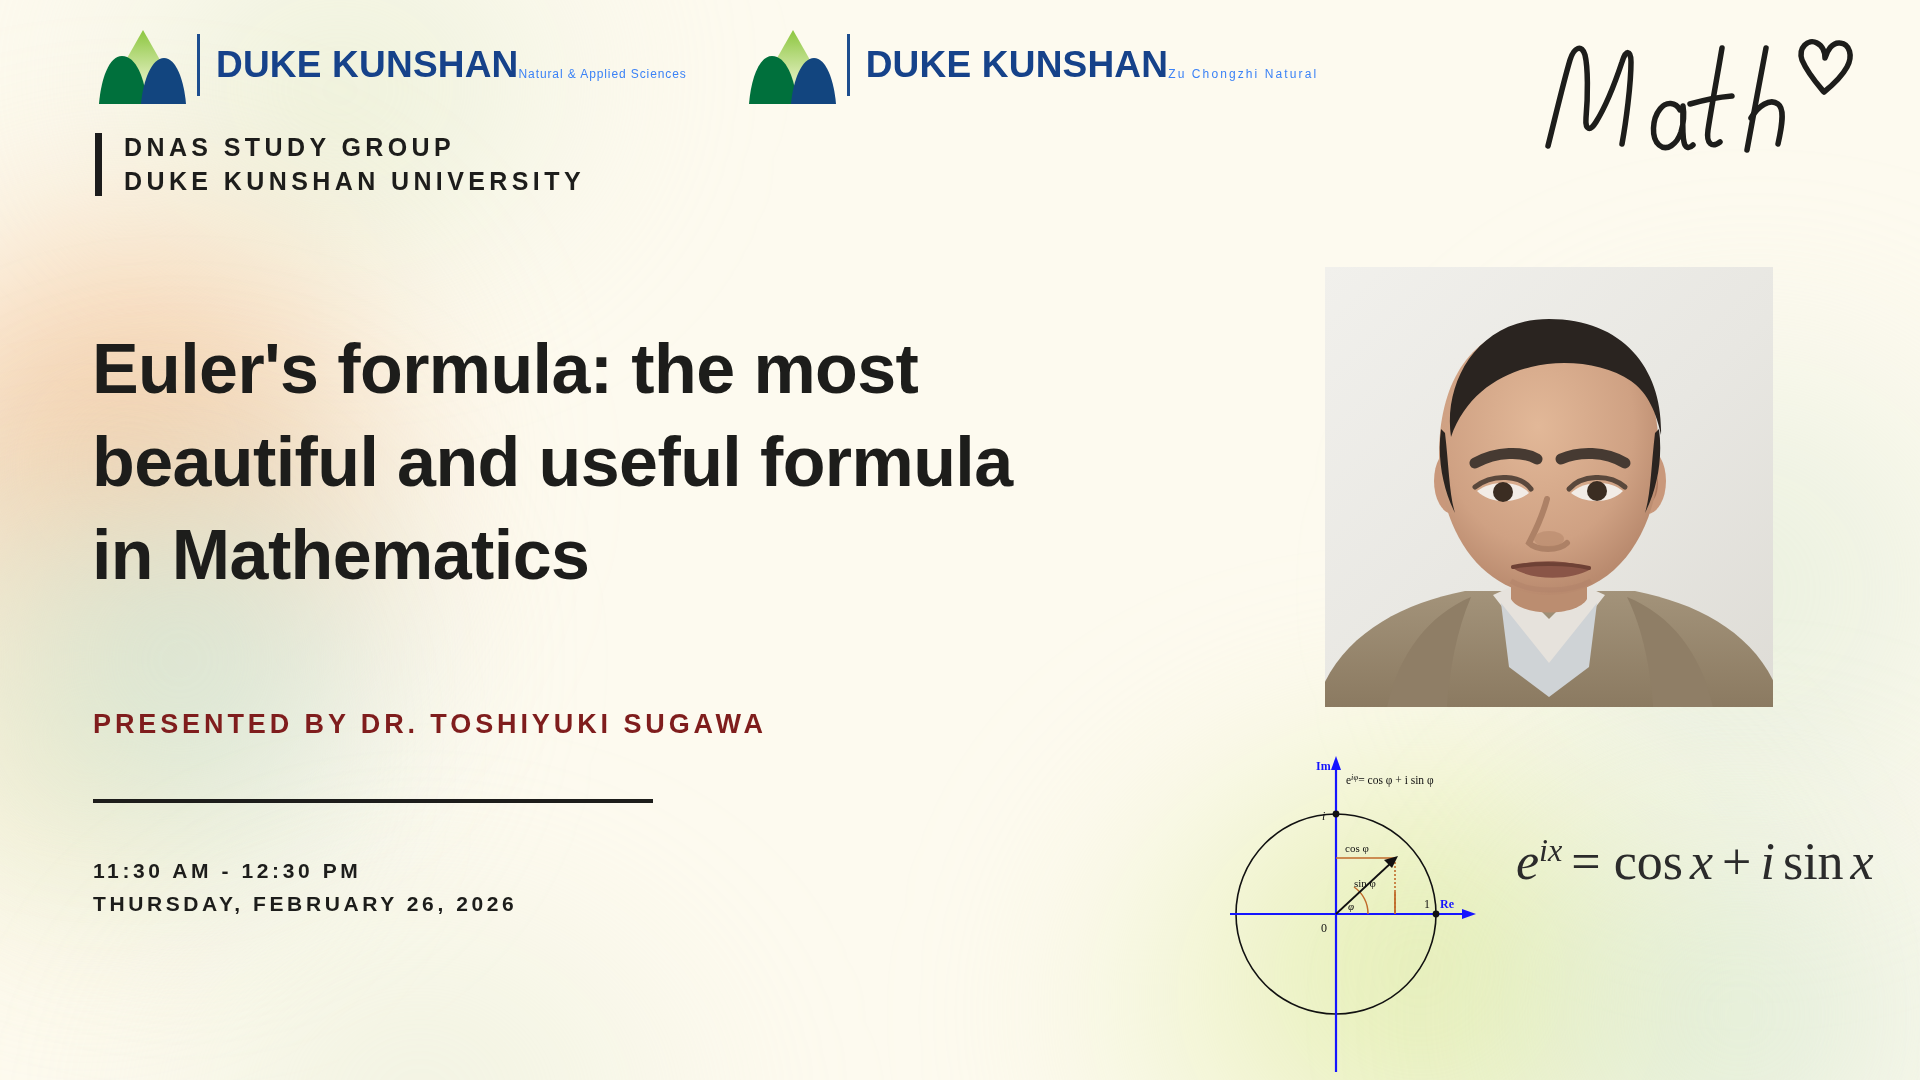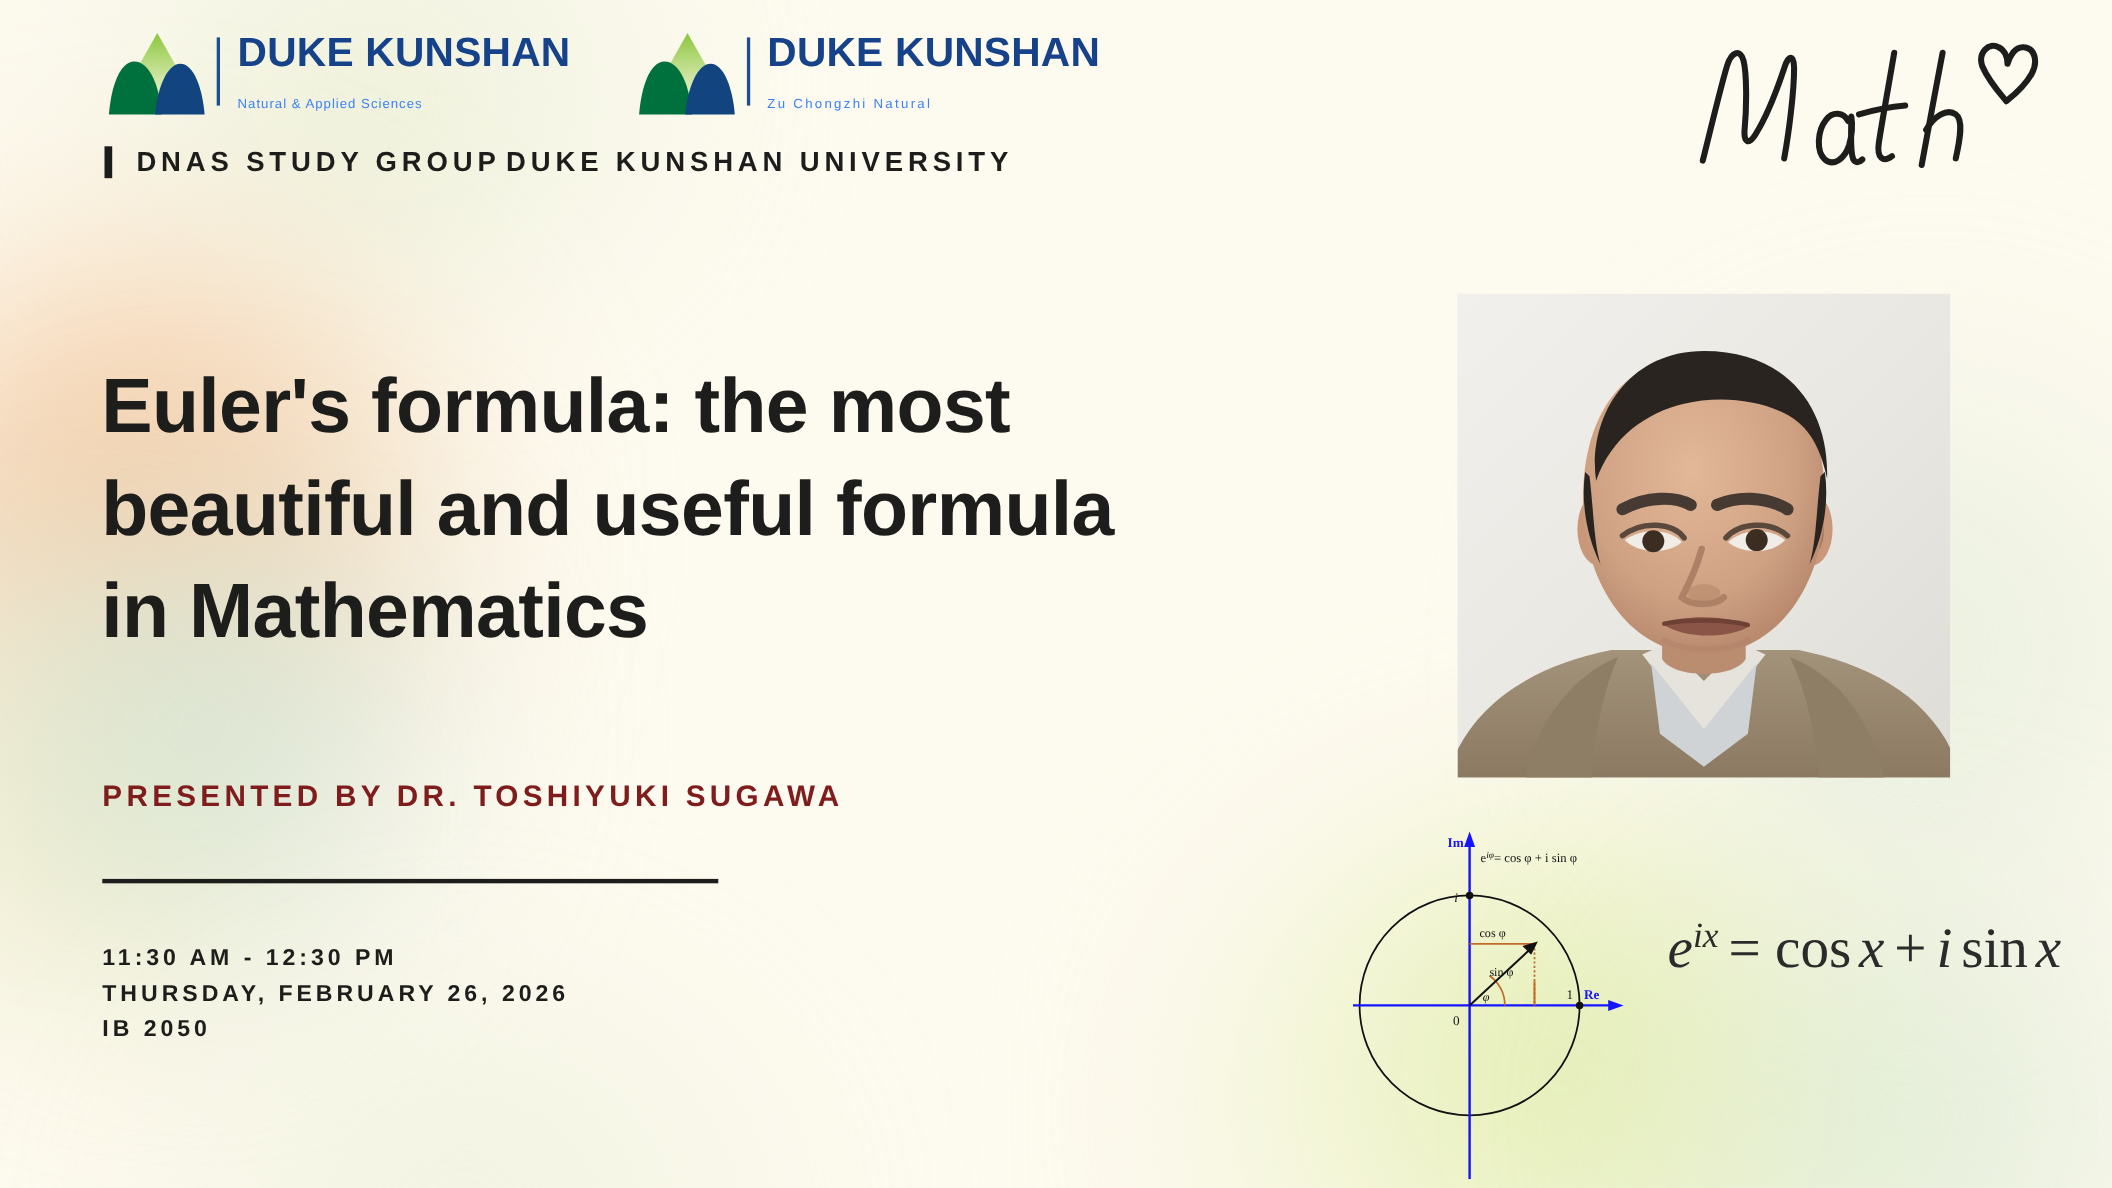--- a/index.html
+++ b/index.html
@@ -58,21 +58,21 @@
   
   .logo-row {
     position: absolute; left: 95px; top: 24px;
     display: flex; align-items: flex-start; gap: 58px;
   }
   .logo { display: flex; align-items: center; gap: 0; }
   .logo-mark { width: 96px; height: 82px; flex: none; }
   .logo-divider {
     width: 3px; height: 62px; background: #1d4e8f; margin: 0 16px 0 6px;
   }
-  .logo-text { display: flex; flex-direction: column; justify-content: flex-start; }
+  .logo-text { display: flex; flex-direction: row; justify-content: flex-start; }
   .logo-title {
     font-family: "Liberation Sans", sans-serif;
     font-weight: bold;
     font-size: 37px;
     letter-spacing: 0.2px;
     color: #16428a;
     line-height: 1.02;
     white-space: nowrap;
   }
   .logo-sub {
@@ -85,21 +85,21 @@
   }
   .logo-sub.wide { letter-spacing: 2.1px; }
 
   
   .kicker {
     position: absolute; left: 95px; top: 133px;
     display: flex; align-items: stretch; gap: 22px;
   }
   .kicker-bar { width: 7px; background: #1c1c1c; }
   .kicker-lines {
-    display: flex; flex-direction: row; justify-content: center; gap: 5px;
+    display: flex; flex-direction: column; justify-content: center; gap: 5px;
   }
   .kicker-line {
     font-family: "Liberation Sans", sans-serif;
     font-size: 25px;
     font-weight: bold;
     letter-spacing: 4.4px;
     color: #1d1d1b;
     white-space: nowrap;
   }
 
@@ -257,21 +257,20 @@
   <h1 class="title">Euler's formula: the most beautiful and useful formula in Mathematics</h1>
 
   <div class="presenter">
     <div class="presenter-line">PRESENTED BY DR. TOSHIYUKI SUGAWA</div>
   </div>
   <div class="rule"></div>
 
   <div class="when">
     <div class="when-line">11:30 AM - 12:30 PM</div>
     <div class="when-line">THURSDAY, FEBRUARY 26, 2026</div>
-    <div class="when-line">IB 2050</div>
   </div>
 
   <div class="math-word">
     <svg viewBox="0 0 330 140" width="330" height="140">
       <g fill="none" stroke="#1d1d1b" stroke-width="5.5" stroke-linecap="round" stroke-linejoin="round">
 
         <path d="M18,128 C26,96 34,62 40,42 C44,29 52,26 55,37 C58,49 58,78 56,100 C55,112 60,114 66,104 C76,88 86,62 92,44 C96,31 101,32 101,44 C101,66 96,104 92,126"></path>
 
         <path d="M150,92 C146,84 136,83 130,91 C122,101 121,120 129,127 C137,134 147,126 151,114 C154,104 154,94 153,88 C153,100 152,116 154,124 C155,130 159,131 163,127"></path>
 

